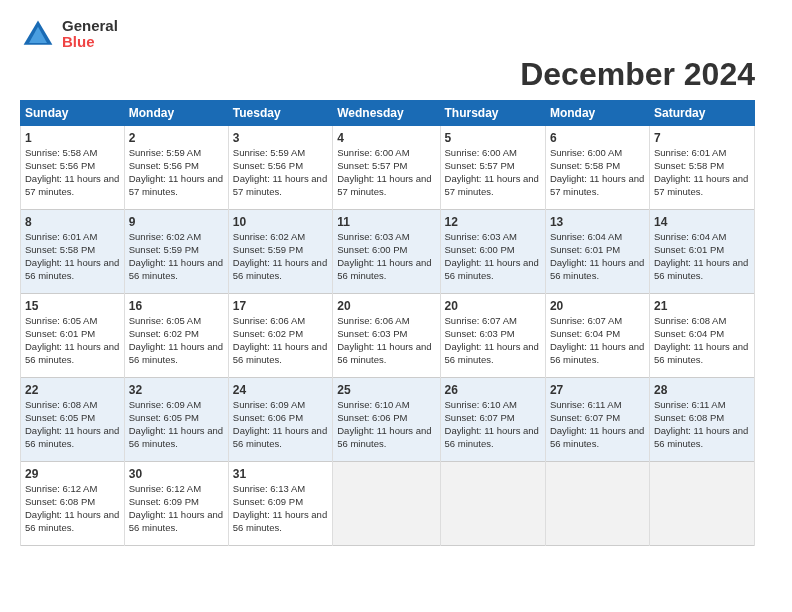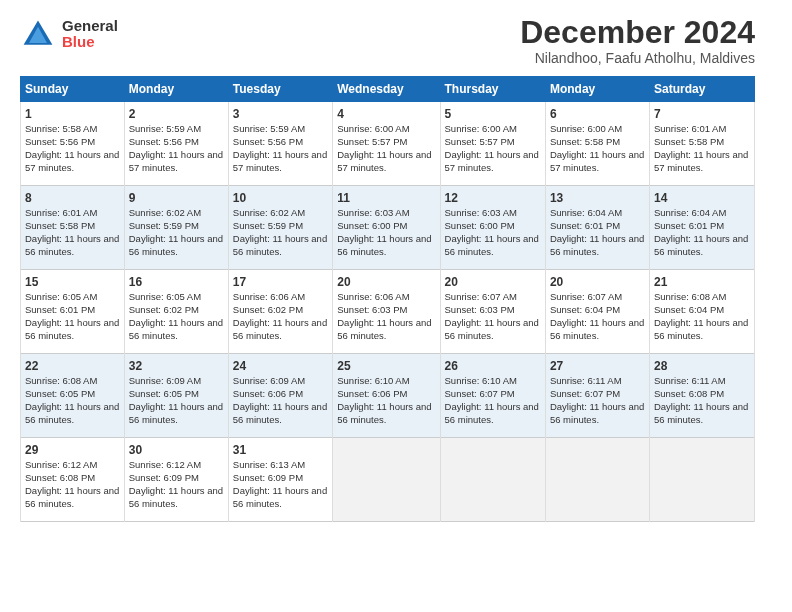--- a/index.html
+++ b/index.html
@@ -40,20 +40,21 @@
       font-size: 15px;
       font-weight: bold;
       color: #ef4444;
     }
     .logo-icon {
       width: 36px;
       height: 36px;
     }
     .title-block {
       text-align: right;
+      margin-top: 42px;
     }
     .month-title {
       font-size: 32px;
       font-weight: bold;
       color: #333;
       line-height: 1;
     }
     .location {
       font-size: 14px;
       color: #555;
@@ -124,21 +125,20 @@
         <polygon points="20,5 36,32 4,32" fill="#1a6bb5"></polygon>
         <polygon points="20,12 30,30 10,30" fill="#4a9ee0"></polygon>
       </svg>
       <div class="logo-text">
         <span class="logo-general">General</span>
         <span class="logo-blue">Blue</span>
       </div>
     </div>
     <div class="title-block">
       <div class="month-title">December 2024</div>
-      <div class="location">Nilandhoo, Faafu Atholhu, Maldives</div>
     </div>
   </div>
 
   <table class="calendar">
     <thead>
       <tr>
         <th>Sunday</th>
         <th>Monday</th>
         <th>Tuesday</th>
         <th>Wednesday</th>

